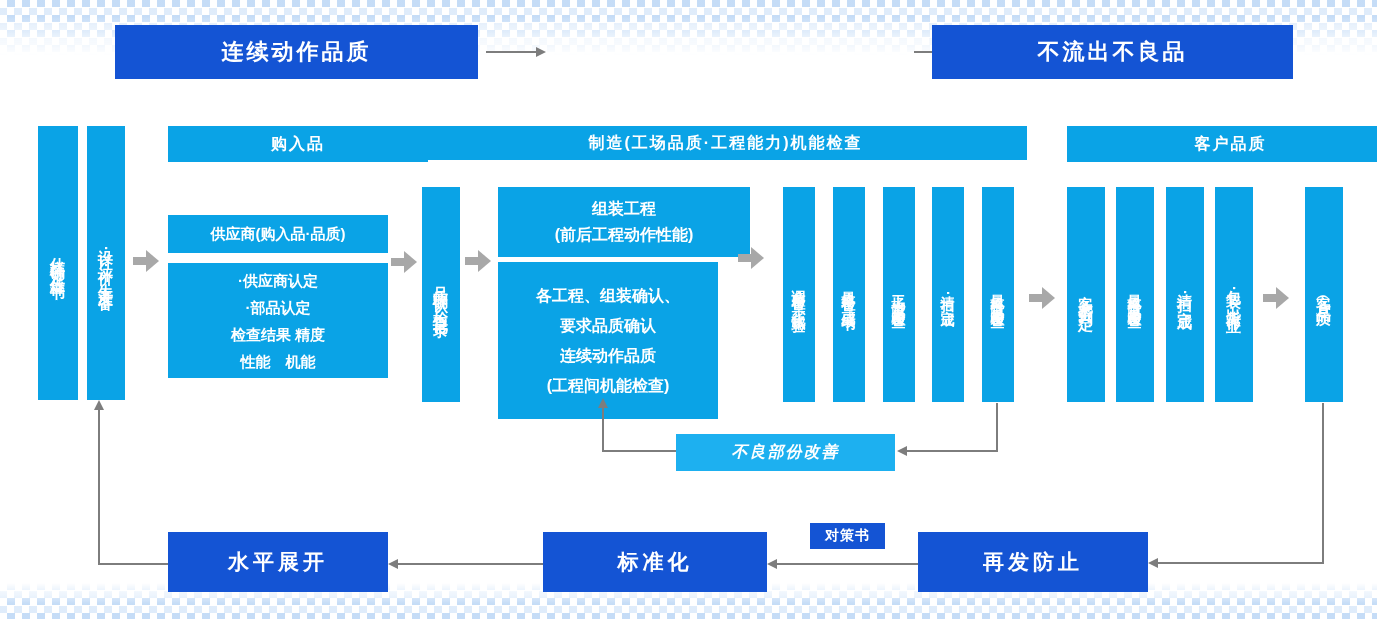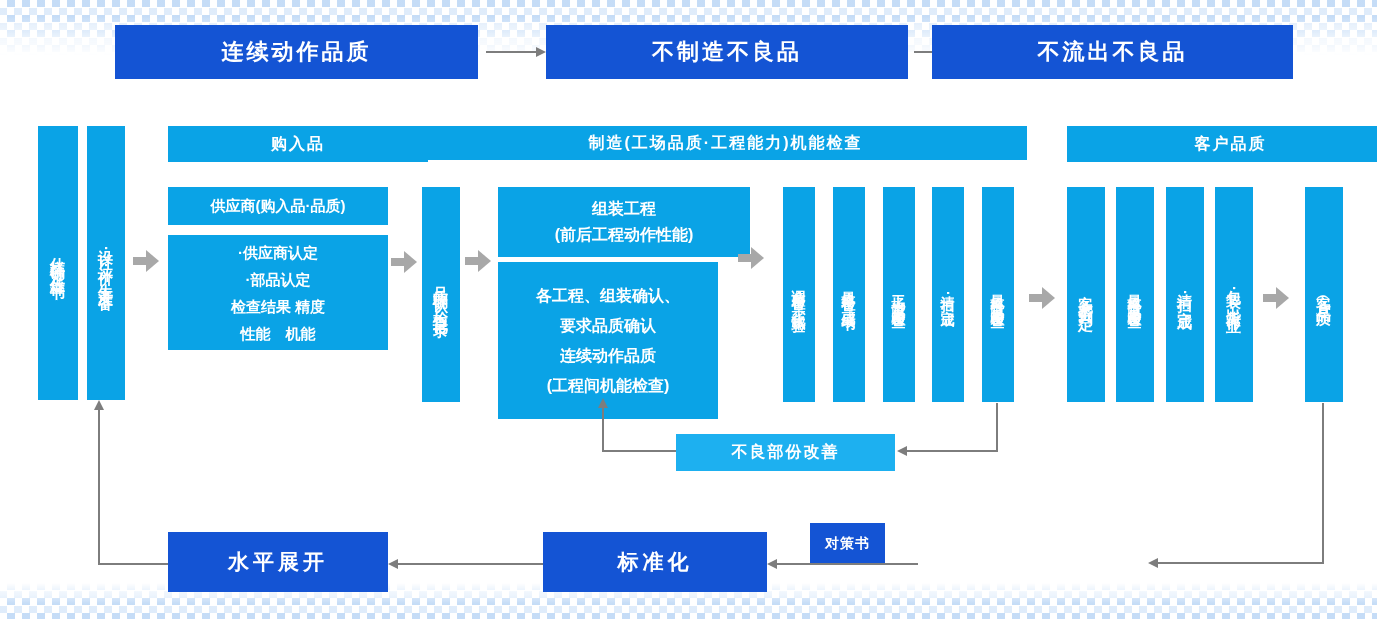--- a/index.html
+++ b/index.html
@@ -18,24 +18,24 @@
             mask-image:linear-gradient(to bottom,#000 28%,rgba(0,0,0,.4) 62%,transparent 96%);}
   .dots-bottom{bottom:0;height:36px;
     -webkit-mask-image:linear-gradient(to top,#000 42%,transparent 100%);
             mask-image:linear-gradient(to top,#000 42%,transparent 100%);}
 
   
   .box{position:absolute;display:flex;align-items:center;justify-content:center;
        color:#fff;font-weight:bold;text-align:center;box-sizing:border-box;}
   .dark{background:var(--dark-blue,#1454d4);}
   .light{background:var(--light-blue,#0aa3e6);}
-  .improve{background:var(--improve-blue,#1db0f0);}
+  .improve{background:var(--improve-blue,#1db0f0);font-style:italic;}
   .top-hdr{font-size:22px;letter-spacing:3px;}
   .sec-hdr{font-size:16px;letter-spacing:2px;}
-  .txt15{font-size:15px;}
+  .txt15{font-size:15px;margin-top:28px;}
   .txt16{font-size:16px;}
   .multi{flex-direction:column;}
   .multi span{display:block;}
   .lh27 span{line-height:27px;}
   .lh26 span{line-height:26px;}
   .lh30 span{line-height:30px;}
   .bottom-box{font-size:21px;letter-spacing:4px;}
   .small-tag{font-size:14px;letter-spacing:1px;}
 
   
@@ -67,21 +67,20 @@
 <body>
 
 <div class="stage">
 
   <div class="dots dots-top"></div>
   <div class="dots dots-bottom"></div>
 
   <div class="box dark top-hdr" style="left:115px;top:25px;width:363px;height:54px">连续动作品质</div>
   <div class="hline" style="left:486px;top:51px;width:50px"></div>
   <div class="ah ah-right" style="left:536px;top:47px"></div>
-  <div class="box dark top-hdr" style="left:546px;top:25px;width:362px;height:54px">不制造不良品</div>
   <div class="hline" style="left:914px;top:51px;width:48px"></div>
   <div class="ah ah-right" style="left:962px;top:47px"></div>
   <div class="box dark top-hdr" style="left:932px;top:25px;width:361px;height:54px">不流出不良品</div>
 
   <div class="box light vcol" style="left:38px;top:126px;width:40px;height:274px">仕样确定（仕样书）</div>
   <div class="box light vcol" style="left:87px;top:126px;width:38px;height:274px">设计·评价·生产准备</div>
   <div class="block-arrow" style="left:133px;top:250px"></div>
 
   <div class="box light sec-hdr" style="left:168px;top:126px;width:260px;height:36px">购入品</div>
   <div class="box light txt15" style="left:168px;top:187px;width:220px;height:38px">供应商(购入品·品质)</div>
@@ -129,21 +128,22 @@
   <div class="ah ah-left" style="left:897px;top:446px"></div>
   <div class="box improve txt16" style="left:676px;top:434px;width:219px;height:37px;letter-spacing:2px">不良部份改善</div>
   <div class="hline" style="left:603px;top:450px;width:73px"></div>
   <div class="vline" style="left:602px;top:407px;height:45px"></div>
   <div class="ah ah-up" style="left:598px;top:398px"></div>
 
   <div class="vline" style="left:1322px;top:403px;height:161px"></div>
   <div class="hline" style="left:1157px;top:562px;width:167px"></div>
   <div class="ah ah-left" style="left:1148px;top:558px"></div>
 
-  <div class="box dark small-tag" style="left:810px;top:523px;width:75px;height:42px">对策书</div>
+  <div class="box dark bottom-box" style="left:918px;top:532px;width:230px;height:60px">再发防止</div>
+  <div class="box dark small-tag" style="left:810px;top:523px;width:75px;height:26px">对策书</div>
   <div class="hline" style="left:776px;top:563px;width:142px"></div>
   <div class="ah ah-left" style="left:767px;top:559px"></div>
 
   <div class="box dark bottom-box" style="left:543px;top:532px;width:224px;height:60px">标准化</div>
   <div class="hline" style="left:397px;top:563px;width:146px"></div>
   <div class="ah ah-left" style="left:388px;top:559px"></div>
 
   <div class="box dark bottom-box" style="left:168px;top:532px;width:220px;height:60px">水平展开</div>
   <div class="hline" style="left:99px;top:563px;width:69px"></div>
   <div class="vline" style="left:98px;top:409px;height:156px"></div>

